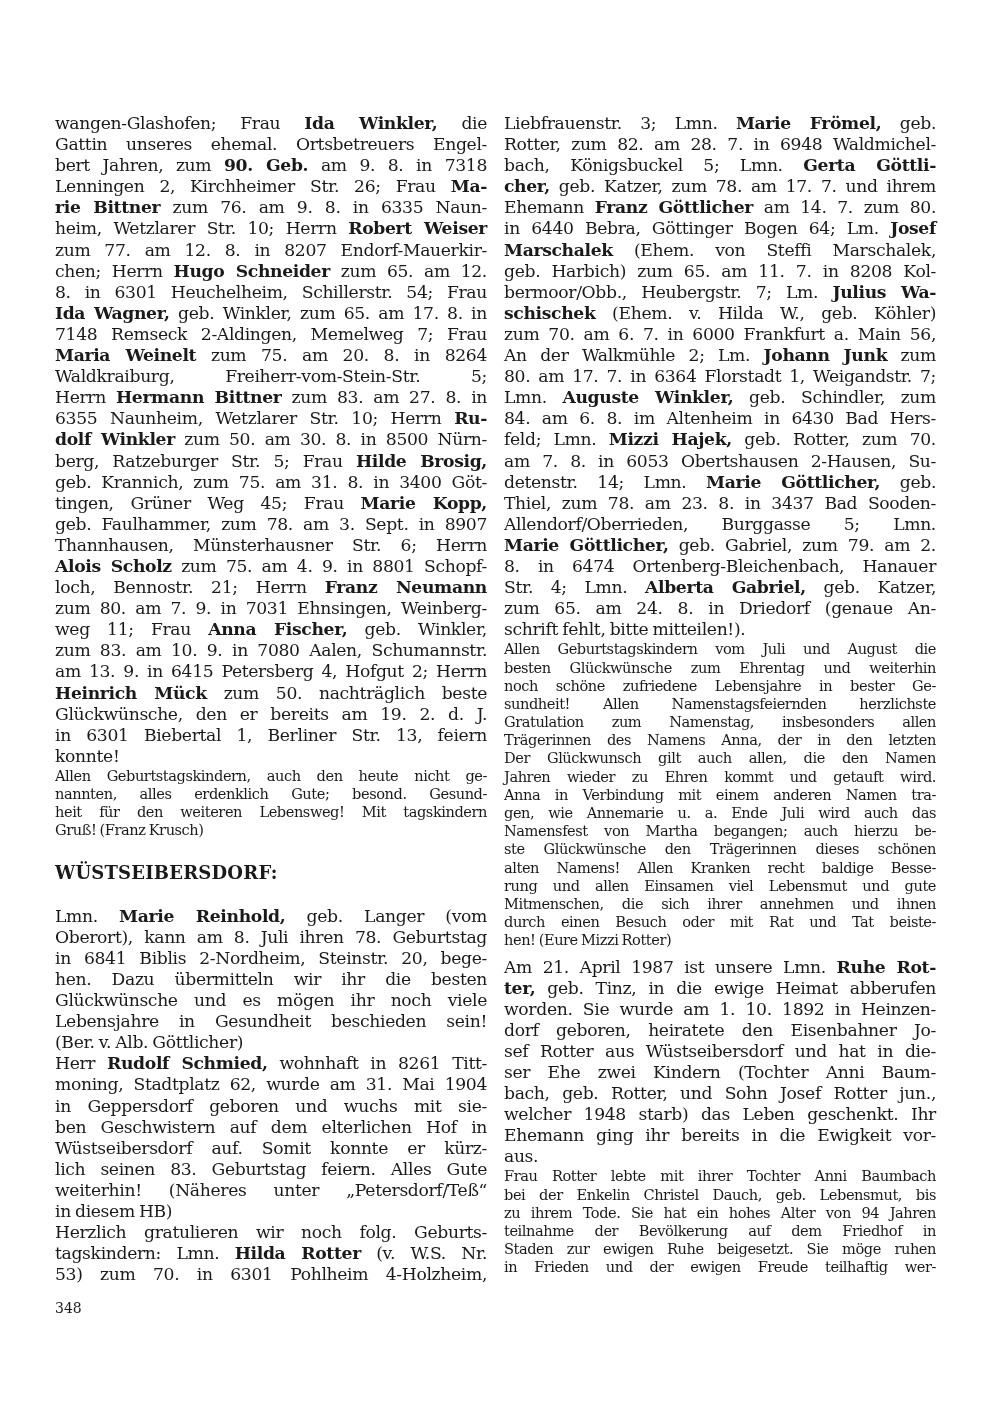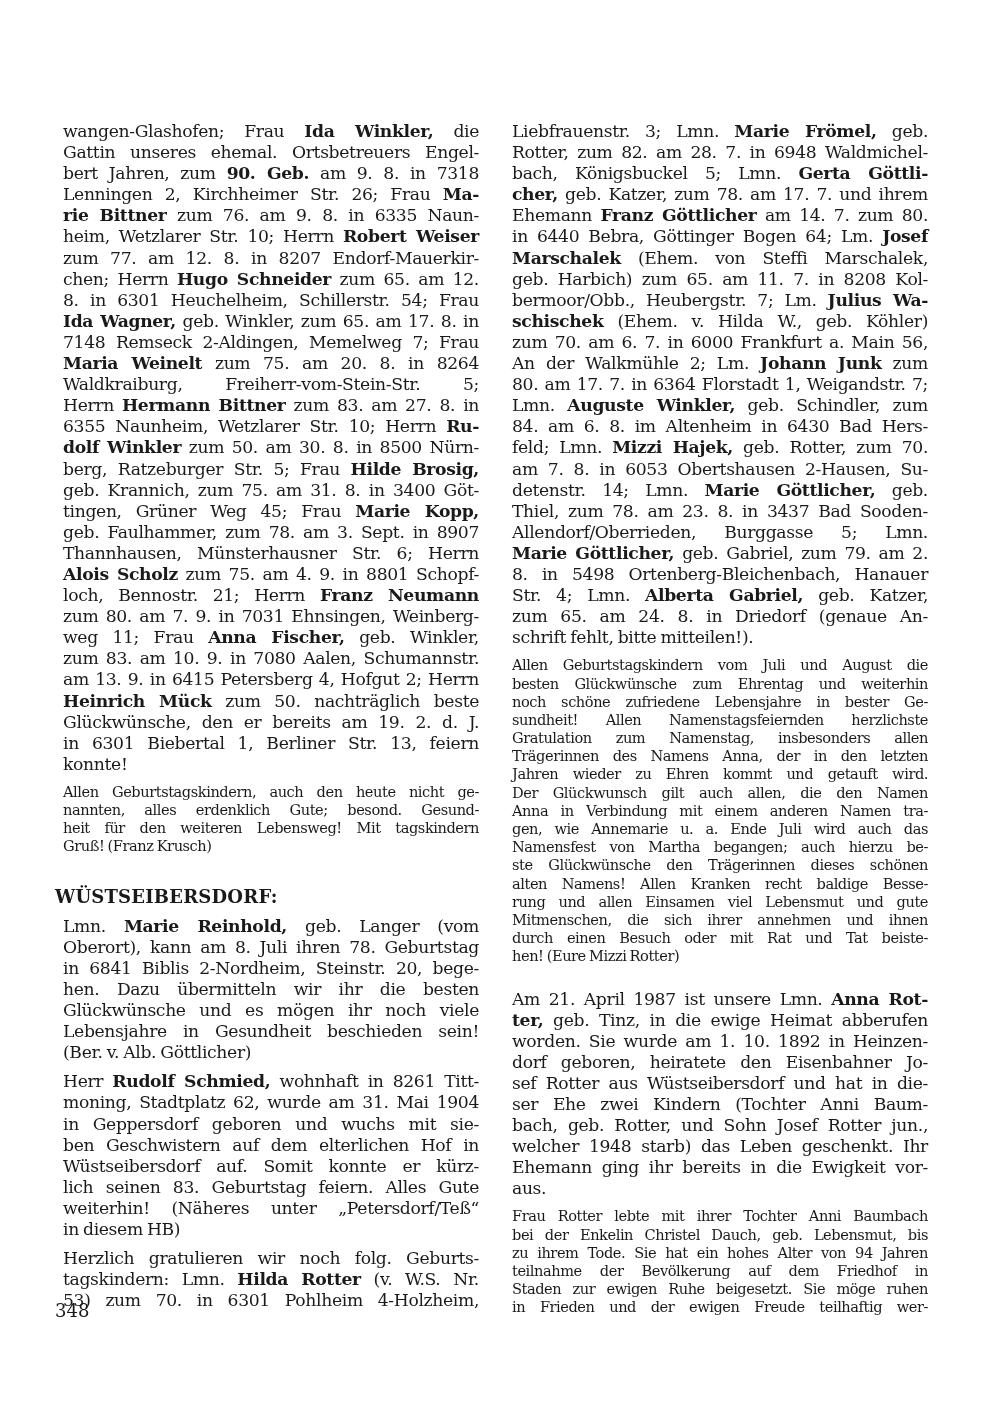--- a/index.html
+++ b/index.html
@@ -15,29 +15,29 @@
     font-size: 17.2px; line-height: 21.1px; height: 21.1px;
     white-space: nowrap; text-align: justify; text-align-last: justify;
     letter-spacing: -0.35px; word-spacing: -1px;
   }
   .line.last { text-align-last: left; }
   .small .line {
     font-size: 14.6px; line-height: 18.2px; height: 18.2px;
     letter-spacing: -0.45px; word-spacing: -1px;
   }
   .b { font-weight: bold; }
-  .para { margin: 8px; }
+  .para { margin: 0; }
   .gap-heading { height: 22px; }
   .heading {
     font-weight: bold; font-size: 18px; line-height: 22px; letter-spacing: 0.2px;
-    margin-bottom: 8px;
+    margin-bottom: 22px;
   }
   .gap-small { height: 7px; }
   .page-number {
-    position: absolute; left: 55px; top: 1300px; font-size: 18px;
+    position: absolute; left: 55px; top: 1300px; font-size: 14px;
   }
 </style>
 </head>
 <body>
 
 <div class="col col-left">
   <div class="para">
       <div class="line"><span>wangen-Glashofen; Frau </span><span class="b">Ida Winkler,</span><span> die</span></div>
       <div class="line"><span>Gattin unseres ehemal. Ortsbetreuers Engel-</span></div>
       <div class="line"><span>bert Jahren, zum </span><span class="b">90. Geb.</span><span> am 9. 8. in 7318</span></div>
@@ -120,47 +120,47 @@
       <div class="line"><span>An der Walkmühle 2; Lm. </span><span class="b">Johann Junk</span><span> zum</span></div>
       <div class="line"><span>80. am 17. 7. in 6364 Florstadt 1, Weigandstr. 7;</span></div>
       <div class="line"><span>Lmn. </span><span class="b">Auguste Winkler,</span><span> geb. Schindler, zum</span></div>
       <div class="line"><span>84. am 6. 8. im Altenheim in 6430 Bad Hers-</span></div>
       <div class="line"><span>feld; Lmn. </span><span class="b">Mizzi Hajek,</span><span> geb. Rotter, zum 70.</span></div>
       <div class="line"><span>am 7. 8. in 6053 Obertshausen 2-Hausen, Su-</span></div>
       <div class="line"><span>detenstr. 14; Lmn. </span><span class="b">Marie Göttlicher,</span><span> geb.</span></div>
       <div class="line"><span>Thiel, zum 78. am 23. 8. in 3437 Bad Sooden-</span></div>
       <div class="line"><span>Allendorf/Oberrieden, Burggasse 5; Lmn.</span></div>
       <div class="line"><span class="b">Marie Göttlicher,</span><span> geb. Gabriel, zum 79. am 2.</span></div>
-      <div class="line"><span>8. in 5498 Ortenberg-Bleichenbach, Hanauer</span></div>
+      <div class="line"><span>8. in 6474 Ortenberg-Bleichenbach, Hanauer</span></div>
       <div class="line"><span>Str. 4; Lmn. </span><span class="b">Alberta Gabriel,</span><span> geb. Katzer,</span></div>
       <div class="line"><span>zum 65. am 24. 8. in Driedorf (genaue An-</span></div>
       <div class="line last"><span>schrift fehlt, bitte mitteilen!).</span></div>
     </div>
   <div class="para small">
       <div class="line"><span>Allen Geburtstagskindern vom Juli und August die</span></div>
       <div class="line"><span>besten Glückwünsche zum Ehrentag und weiterhin</span></div>
       <div class="line"><span>noch schöne zufriedene Lebensjahre in bester Ge-</span></div>
       <div class="line"><span>sundheit! Allen Namenstagsfeiernden herzlichste</span></div>
       <div class="line"><span>Gratulation zum Namenstag, insbesonders allen</span></div>
       <div class="line"><span>Trägerinnen des Namens Anna, der in den letzten</span></div>
+      <div class="line"><span>Der Glückwunsch gilt auch allen, die den Namen</span></div>
       <div class="line"><span>Jahren wieder zu Ehren kommt und getauft wird.</span></div>
-      <div class="line"><span>Der Glückwunsch gilt auch allen, die den Namen</span></div>
       <div class="line"><span>Anna in Verbindung mit einem anderen Namen tra-</span></div>
       <div class="line"><span>gen, wie Annemarie u. a. Ende Juli wird auch das</span></div>
       <div class="line"><span>Namensfest von Martha begangen; auch hierzu be-</span></div>
       <div class="line"><span>ste Glückwünsche den Trägerinnen dieses schönen</span></div>
       <div class="line"><span>alten Namens! Allen Kranken recht baldige Besse-</span></div>
       <div class="line"><span>rung und allen Einsamen viel Lebensmut und gute</span></div>
       <div class="line"><span>Mitmenschen, die sich ihrer annehmen und ihnen</span></div>
       <div class="line"><span>durch einen Besuch oder mit Rat und Tat beiste-</span></div>
       <div class="line last"><span>hen! (Eure Mizzi Rotter)</span></div>
     </div>
   <div class="gap-small"></div>
   <div class="para">
-      <div class="line"><span>Am 21. April 1987 ist unsere Lmn. </span><span class="b">Anna Rot-</span></div>
+      <div class="line"><span>Am 21. April 1987 ist unsere Lmn. </span><span class="b">Ruhe Rot-</span></div>
       <div class="line"><span class="b">ter,</span><span> geb. Tinz, in die ewige Heimat abberufen</span></div>
       <div class="line"><span>worden. Sie wurde am 1. 10. 1892 in Heinzen-</span></div>
       <div class="line"><span>dorf geboren, heiratete den Eisenbahner Jo-</span></div>
       <div class="line"><span>sef Rotter aus Wüstseibersdorf und hat in die-</span></div>
       <div class="line"><span>ser Ehe zwei Kindern (Tochter Anni Baum-</span></div>
       <div class="line"><span>bach, geb. Rotter, und Sohn Josef Rotter jun.,</span></div>
       <div class="line"><span>welcher 1948 starb) das Leben geschenkt. Ihr</span></div>
       <div class="line"><span>Ehemann ging ihr bereits in die Ewigkeit vor-</span></div>
       <div class="line last"><span>aus.</span></div>
     </div>

